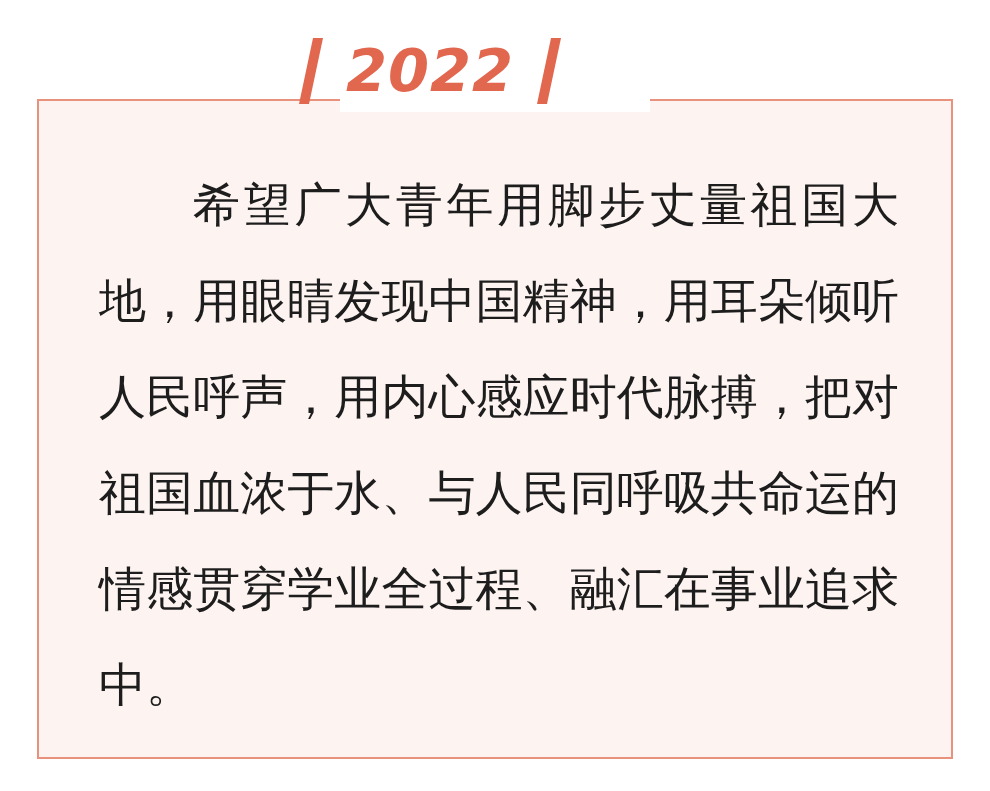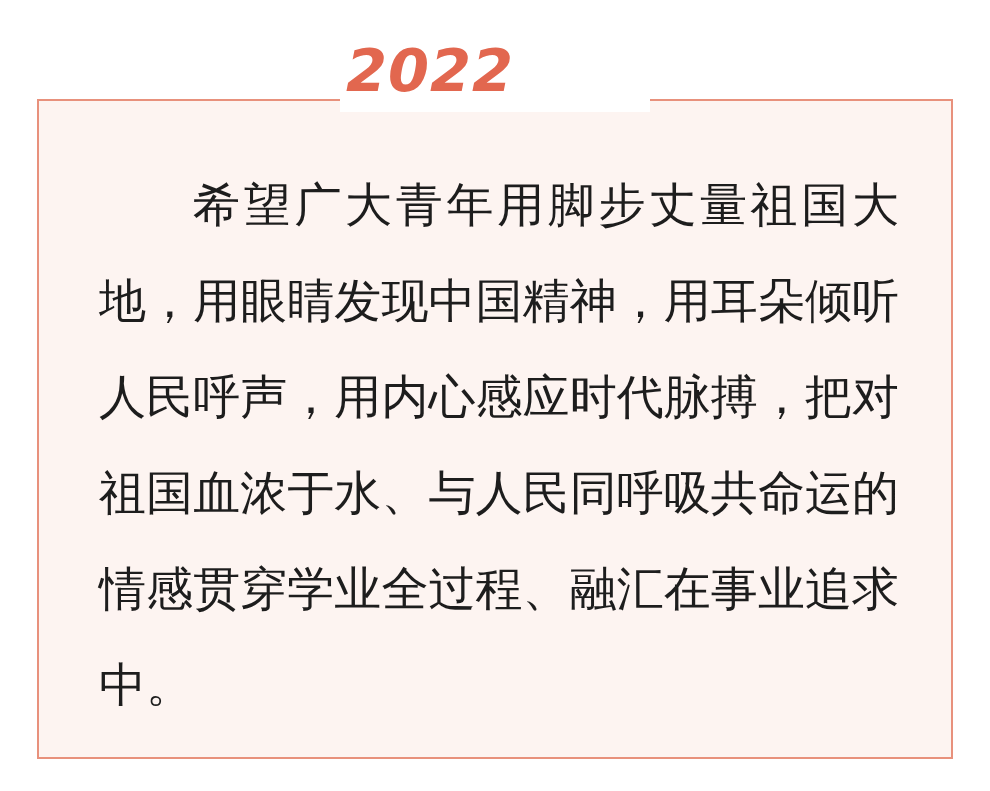--- a/index.html
+++ b/index.html
@@ -28,21 +28,20 @@
     position: absolute;
     left: 0;
     top: 30px;
     width: 860px;
     height: 82px;
     display: flex;
     align-items: center;
     justify-content: center;
     gap: 30px;
     z-index: 3;
-    flex-direction: column;
   }
 
   .year-slash {
     display: block;
     width: 10px;
     height: 66px;
     background: #e2674f;
     transform: skewX(-12deg);
   }
 

